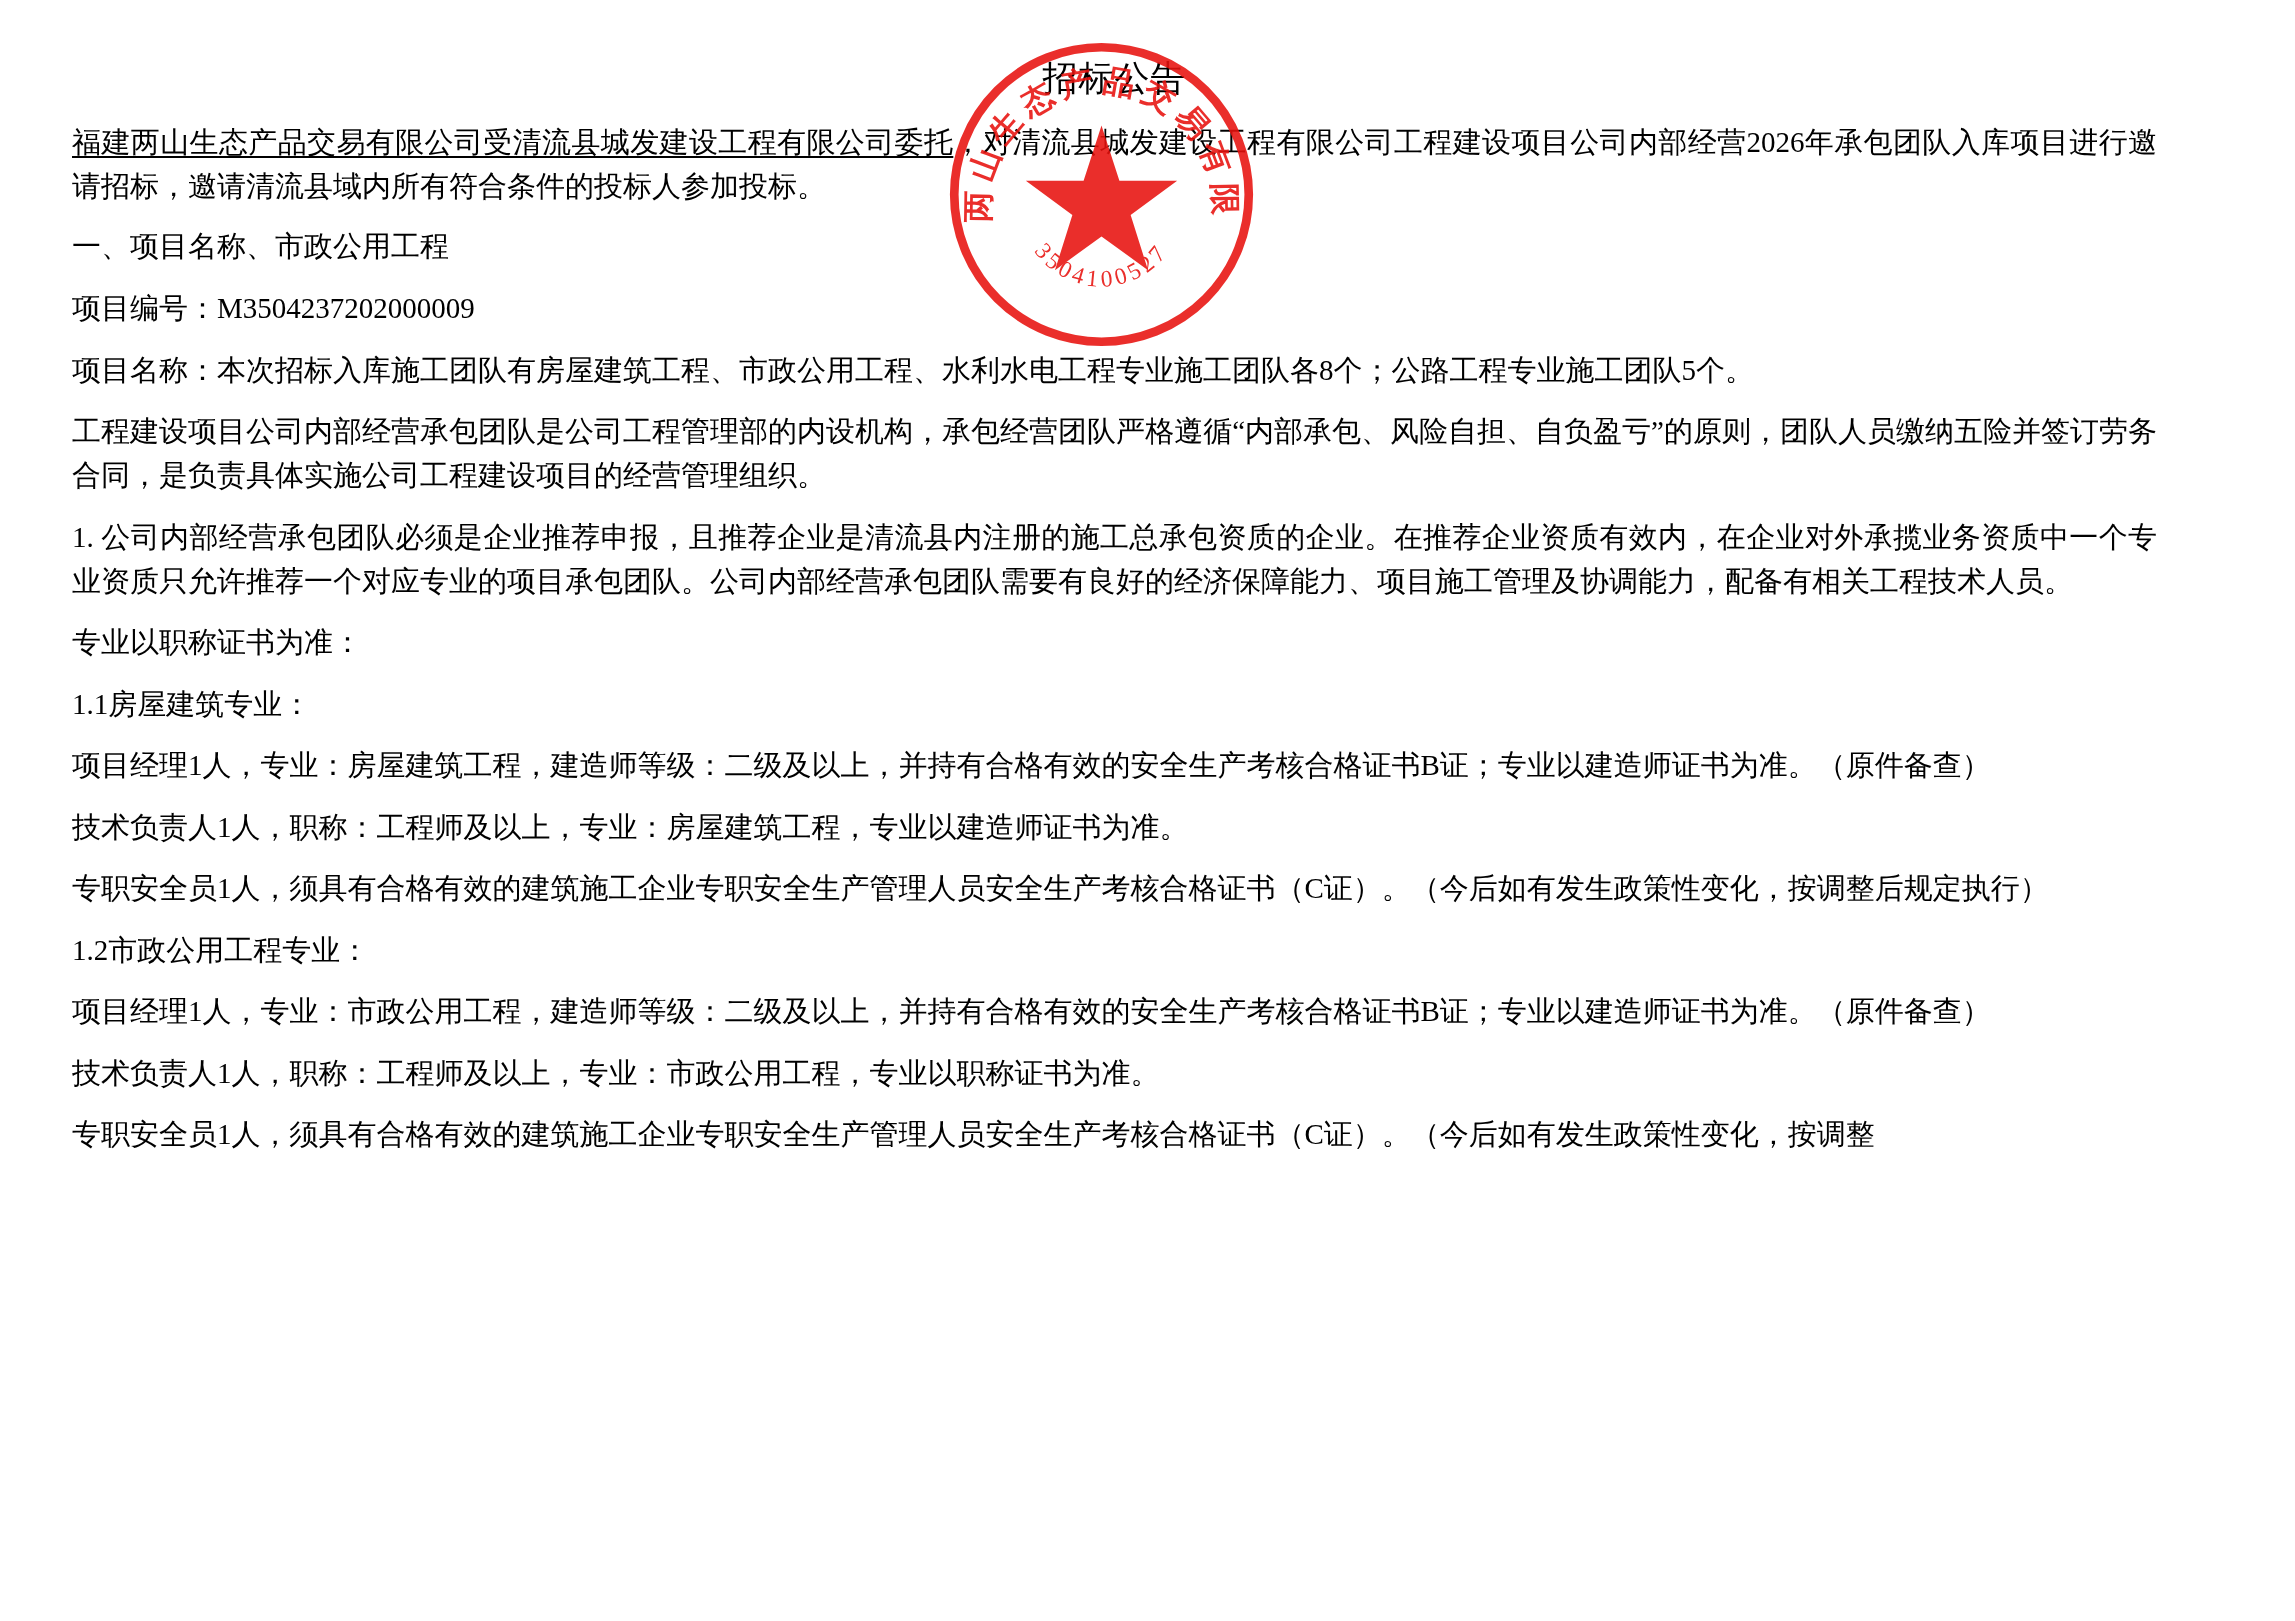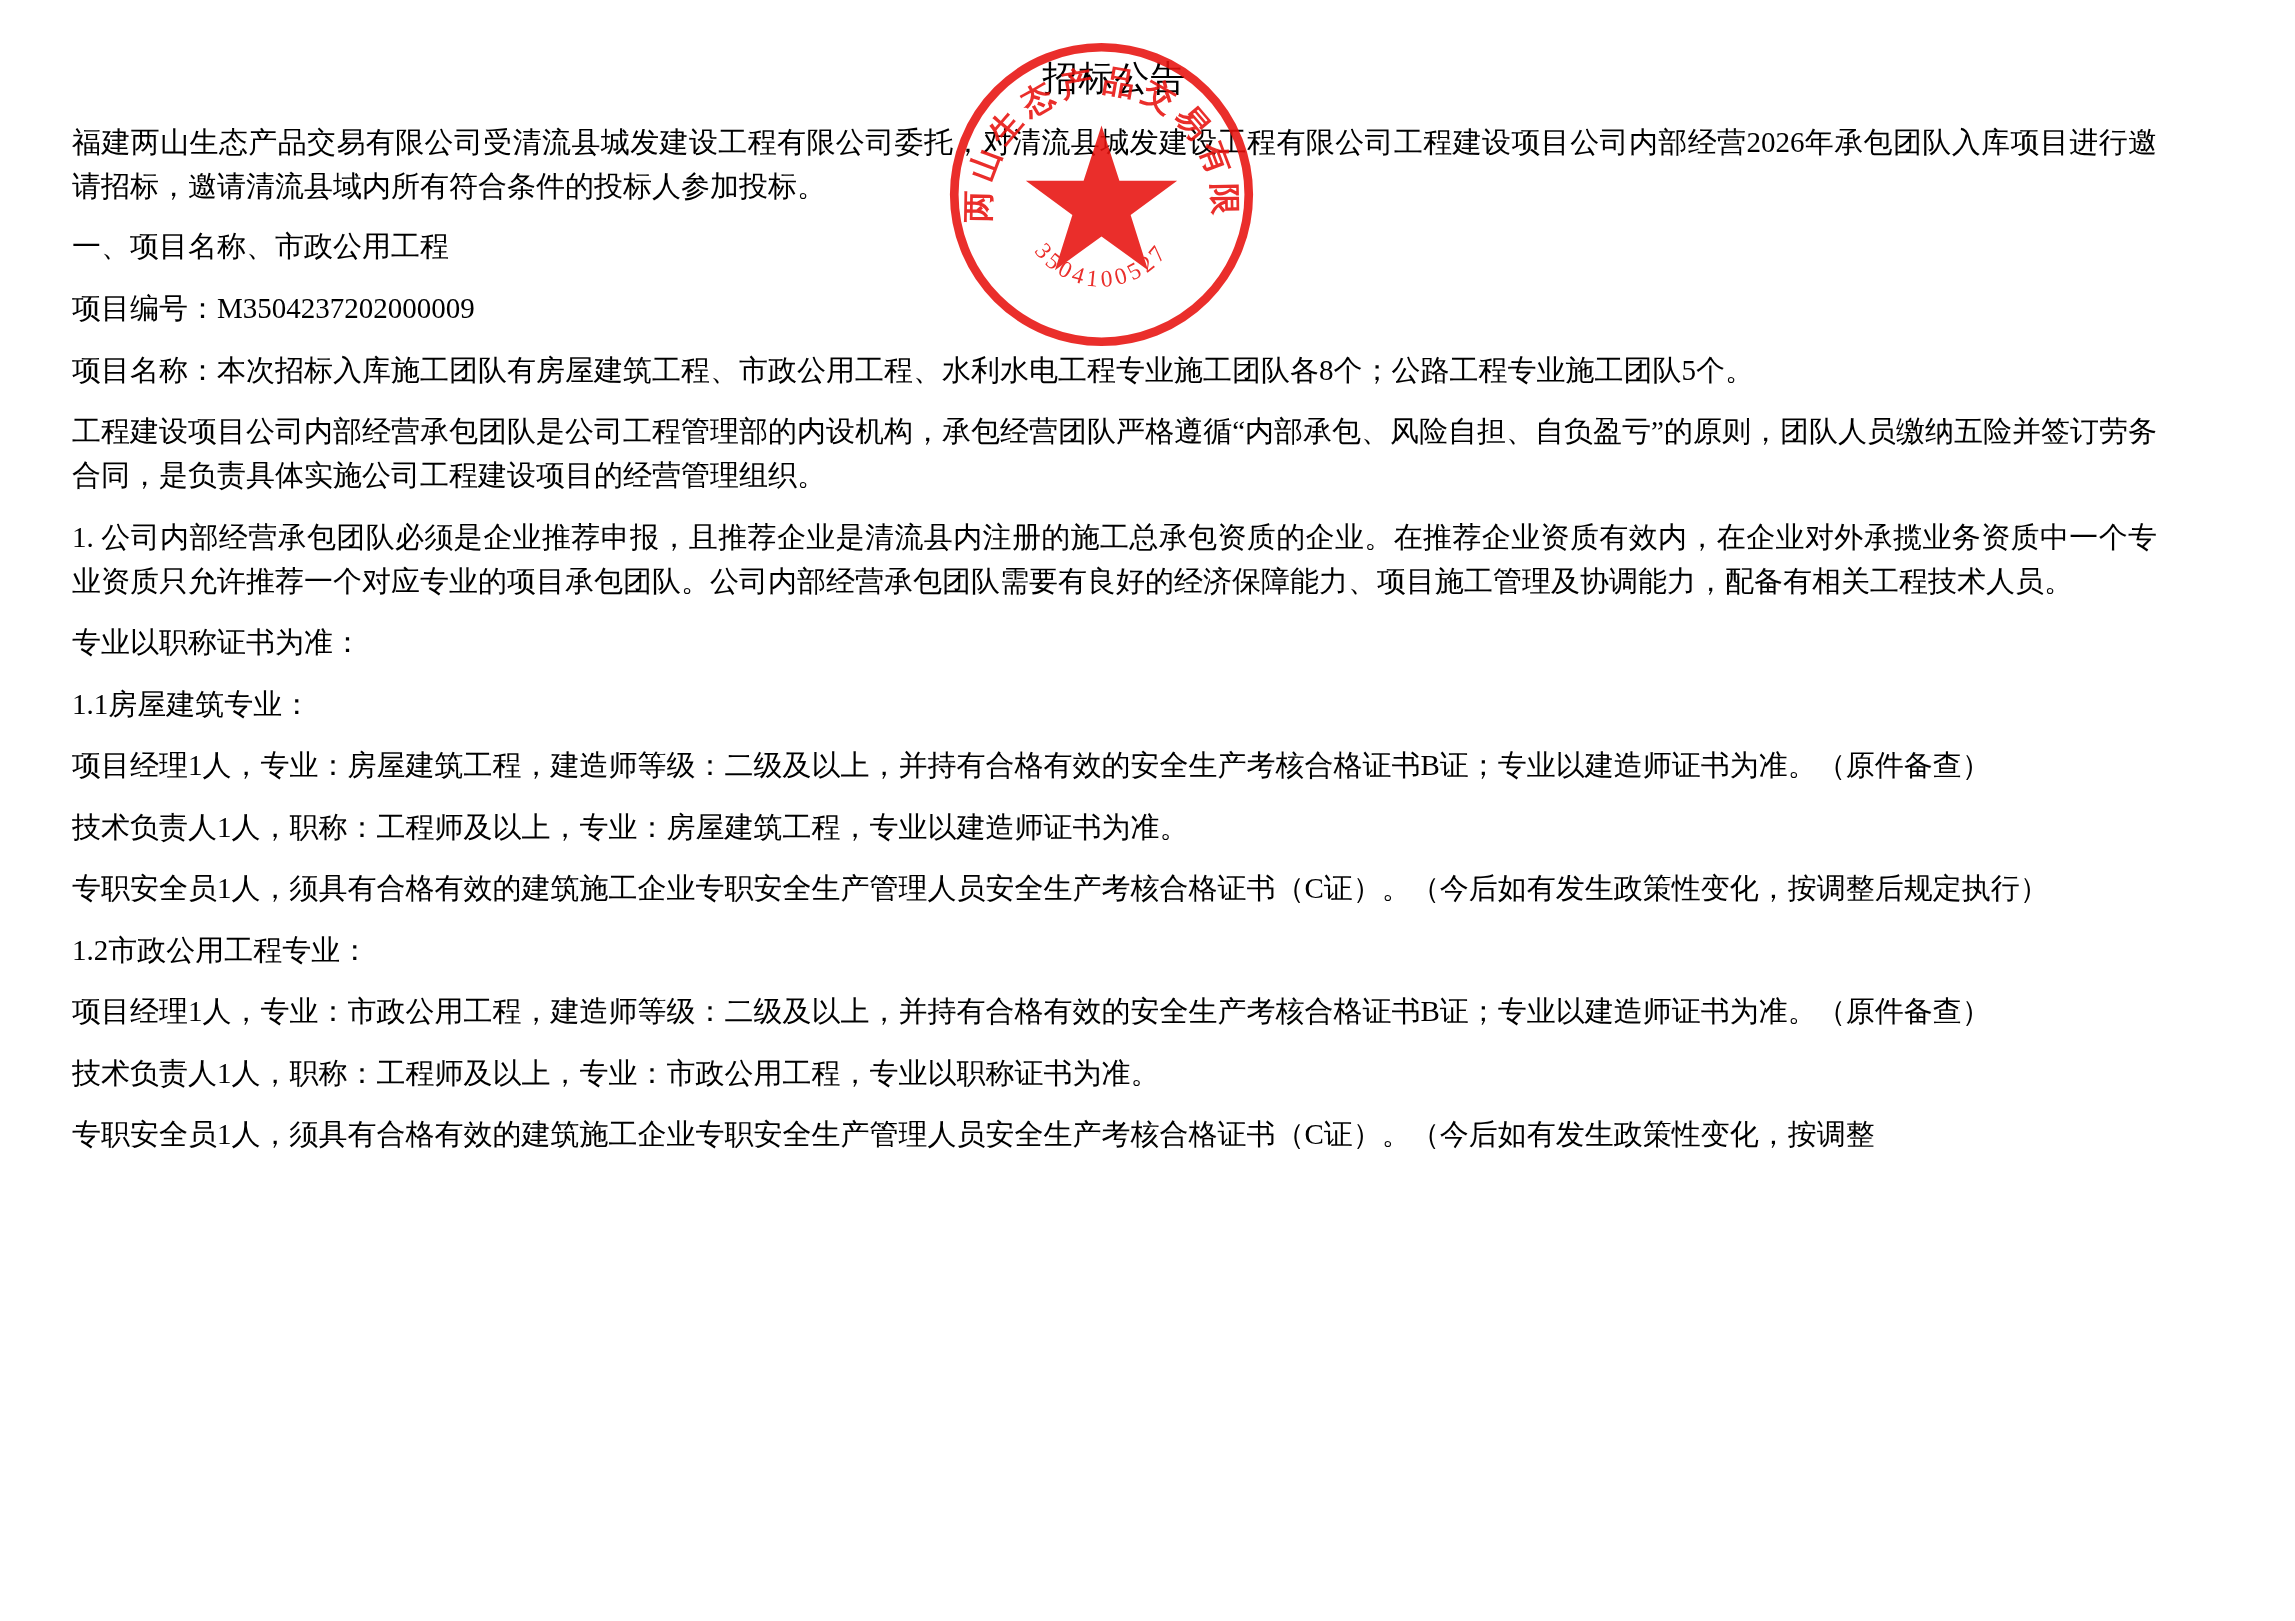--- a/index.html
+++ b/index.html
@@ -40,20 +40,21 @@
     font-size: 29px;
     line-height: 1.52;
     text-align: justify;
     text-justify: inter-ideograph;
     color: #000;
   }
   p.indent {
     text-indent: 0;
   }
   .underline {
+    text-decoration: underline;
     text-underline-offset: 4.1px;
   }
   .heading {
     font-size: 29px;
     line-height: 1.5;
     margin: 0 0 17.4px 0;
     color: #000;
   }
   
   .seal {

